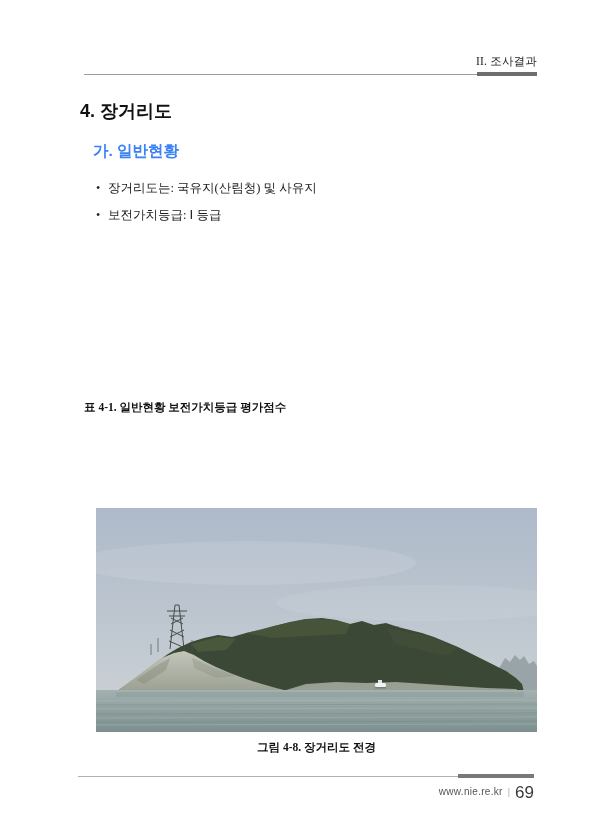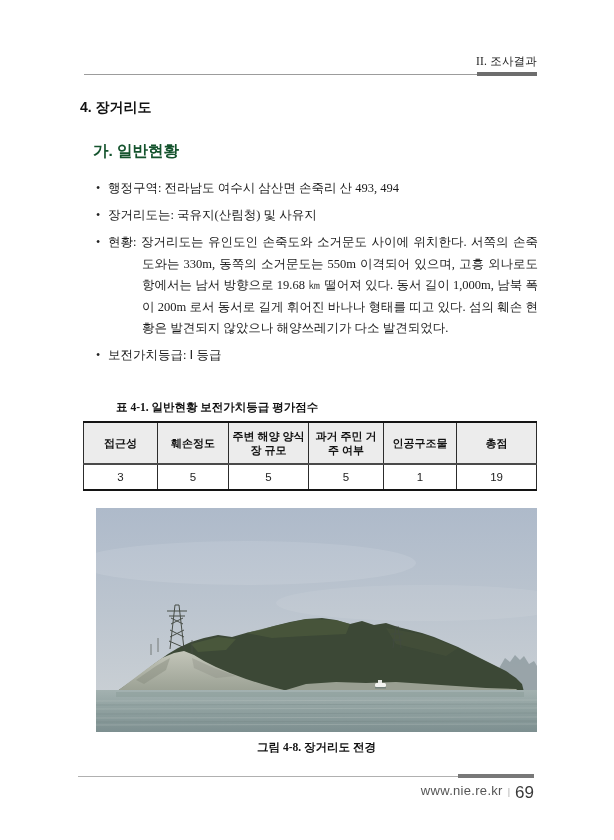--- a/index.html
+++ b/index.html
@@ -19,46 +19,45 @@
     position:absolute; top:74px; left:84px; right:77px;
     border-top:1px solid #9c9c9c;
   }
   .hdr-rule .accent {
     position:absolute; right:0; top:-3px; width:60px; height:4px; background:#6d6d6d;
   }
 
   
   .title {
     position:absolute; top:99px; left:80px;
-    font-family:"Liberation Sans", sans-serif; font-weight:bold; font-size:14px; color:#111;
+    font-family:"Liberation Sans", sans-serif; font-weight:bold; font-size:18px; color:#111;
   }
   .subtitle {
     position:absolute; top:141px; left:93px;
-    font-family:"Liberation Sans", sans-serif; font-weight:bold; font-size:15.5px; color:#14532d;
+    font-family:"Liberation Sans", sans-serif; font-weight:bold; font-size:15.5px; color:#3b82f6;
   }
 
   
   .bullets {
     position:absolute; top:178px; left:142px; width:396px; list-style:none;
   }
   .bullets li {
     position:relative; font-size:12.5px; line-height:21.5px;
     margin-bottom:5.5px; text-indent:-34px; text-align:justify; color:#1a1a1a;
   }
   .bullets li::before {
     content:"\2022"; position:absolute; left:-46px; top:0;
     font-size:12px; color:#222; text-indent:0;
   }
 
   
   .tbl-caption {
     position:absolute; top:400px; left:84px;
     font-weight:bold; font-size:11.5px; color:#111;
     font-family:"Liberation Serif", serif;
-    margin-left:32px;
   }
   table.score {
     position:absolute; top:421px; left:83px; width:454px;
     border-collapse:collapse; text-align:center;
     border-top:2px solid #141414; border-bottom:2.5px solid #141414;
     border-left:1px solid #2c2c2c; border-right:1px solid #2c2c2c;
   }
   table.score th {
     background:#ececec; font-family:"Liberation Sans", sans-serif;
     font-weight:bold; font-size:11px; line-height:14px; color:#111;
@@ -87,67 +86,43 @@
     position:absolute; top:776px; left:78px; right:80px;
     border-top:1px solid #b0b0b0;
   }
   .ftr-rule .accent {
     position:absolute; right:0; top:-3px; width:76px; height:4px; background:#787878;
   }
   .ftr-text {
     position:absolute; top:783px; right:80px; white-space:nowrap;
     font-family:"Liberation Sans", sans-serif;
   }
-  .ftr-text .site { font-size:13px; color:#555; letter-spacing:0.3px; vertical-align:3px;text-align:right; }
+  .ftr-text .site { font-size:10px; color:#555; letter-spacing:0.3px; vertical-align:3px;text-align:right; }
   .ftr-text .sep  { font-size:9px; color:#aaa; padding:0 5px; vertical-align:3px; }
   .ftr-text .num  { font-size:17px; color:#3a3a3a; font-weight:normal;text-align:center; }
 </style>
 </head>
 <body>
 
 <div class="page">
 
   <div class="hdr-label">II. 조사결과</div>
   <div class="hdr-rule">
     <span class="accent"></span>
   </div>
 
   <h1 class="title">4. 장거리도</h1>
   <h2 class="subtitle">가. 일반현황</h2>
 
   <ul class="bullets">
-    <li>행정구역: 전라남도 여수시 삼산면 손죽리 산 493, 494</li>
     <li>장거리도는: 국유지(산림청) 및 사유지</li>
-    <li>현황: 장거리도는 유인도인 손죽도와 소거문도 사이에 위치한다. 서쪽의 손죽도와는 330m, 동쪽의 소거문도는 550m 이격되어 있으며, 고흥 외나로도항에서는 남서 방향으로 19.68 ㎞ 떨어져 있다. 동서 길이 1,000m, 남북 폭이 200m 로서 동서로 길게 휘어진 바나나 형태를 띠고 있다. 섬의 훼손 현황은 발견되지 않았으나 해양쓰레기가 다소 발견되었다.</li>
     <li>보전가치등급: Ⅰ 등급</li>
   </ul>
 
   <div class="tbl-caption">표 4-1. 일반현황 보전가치등급 평가점수</div>
-  <table class="score">
-    <thead>
-      <tr>
-        <th style="width:16.3%">접근성</th>
-        <th style="width:15.7%">훼손정도</th>
-        <th style="width:17.7%">주변 해양 양식장 규모</th>
-        <th style="width:16.5%">과거 주민 거주 여부</th>
-        <th style="width:16.2%">인공구조물</th>
-        <th>총점</th>
-      </tr>
-    </thead>
-    <tbody>
-      <tr>
-        <td>3</td>
-        <td>5</td>
-        <td>5</td>
-        <td>5</td>
-        <td>1</td>
-        <td>19</td>
-      </tr>
-    </tbody>
-  </table>
 
   <div class="photo">
     <svg viewBox="0 0 441 224" preserveAspectRatio="none">
       <defs>
         <linearGradient id="sky" x1="0" y1="0" x2="0" y2="1">
           <stop offset="0" stop-color="#aebaca"></stop>
           <stop offset="0.55" stop-color="#bcc5cf"></stop>
           <stop offset="1" stop-color="#c9cfd4"></stop>
         </linearGradient>
         <linearGradient id="sea" x1="0" y1="0" x2="0" y2="1">

